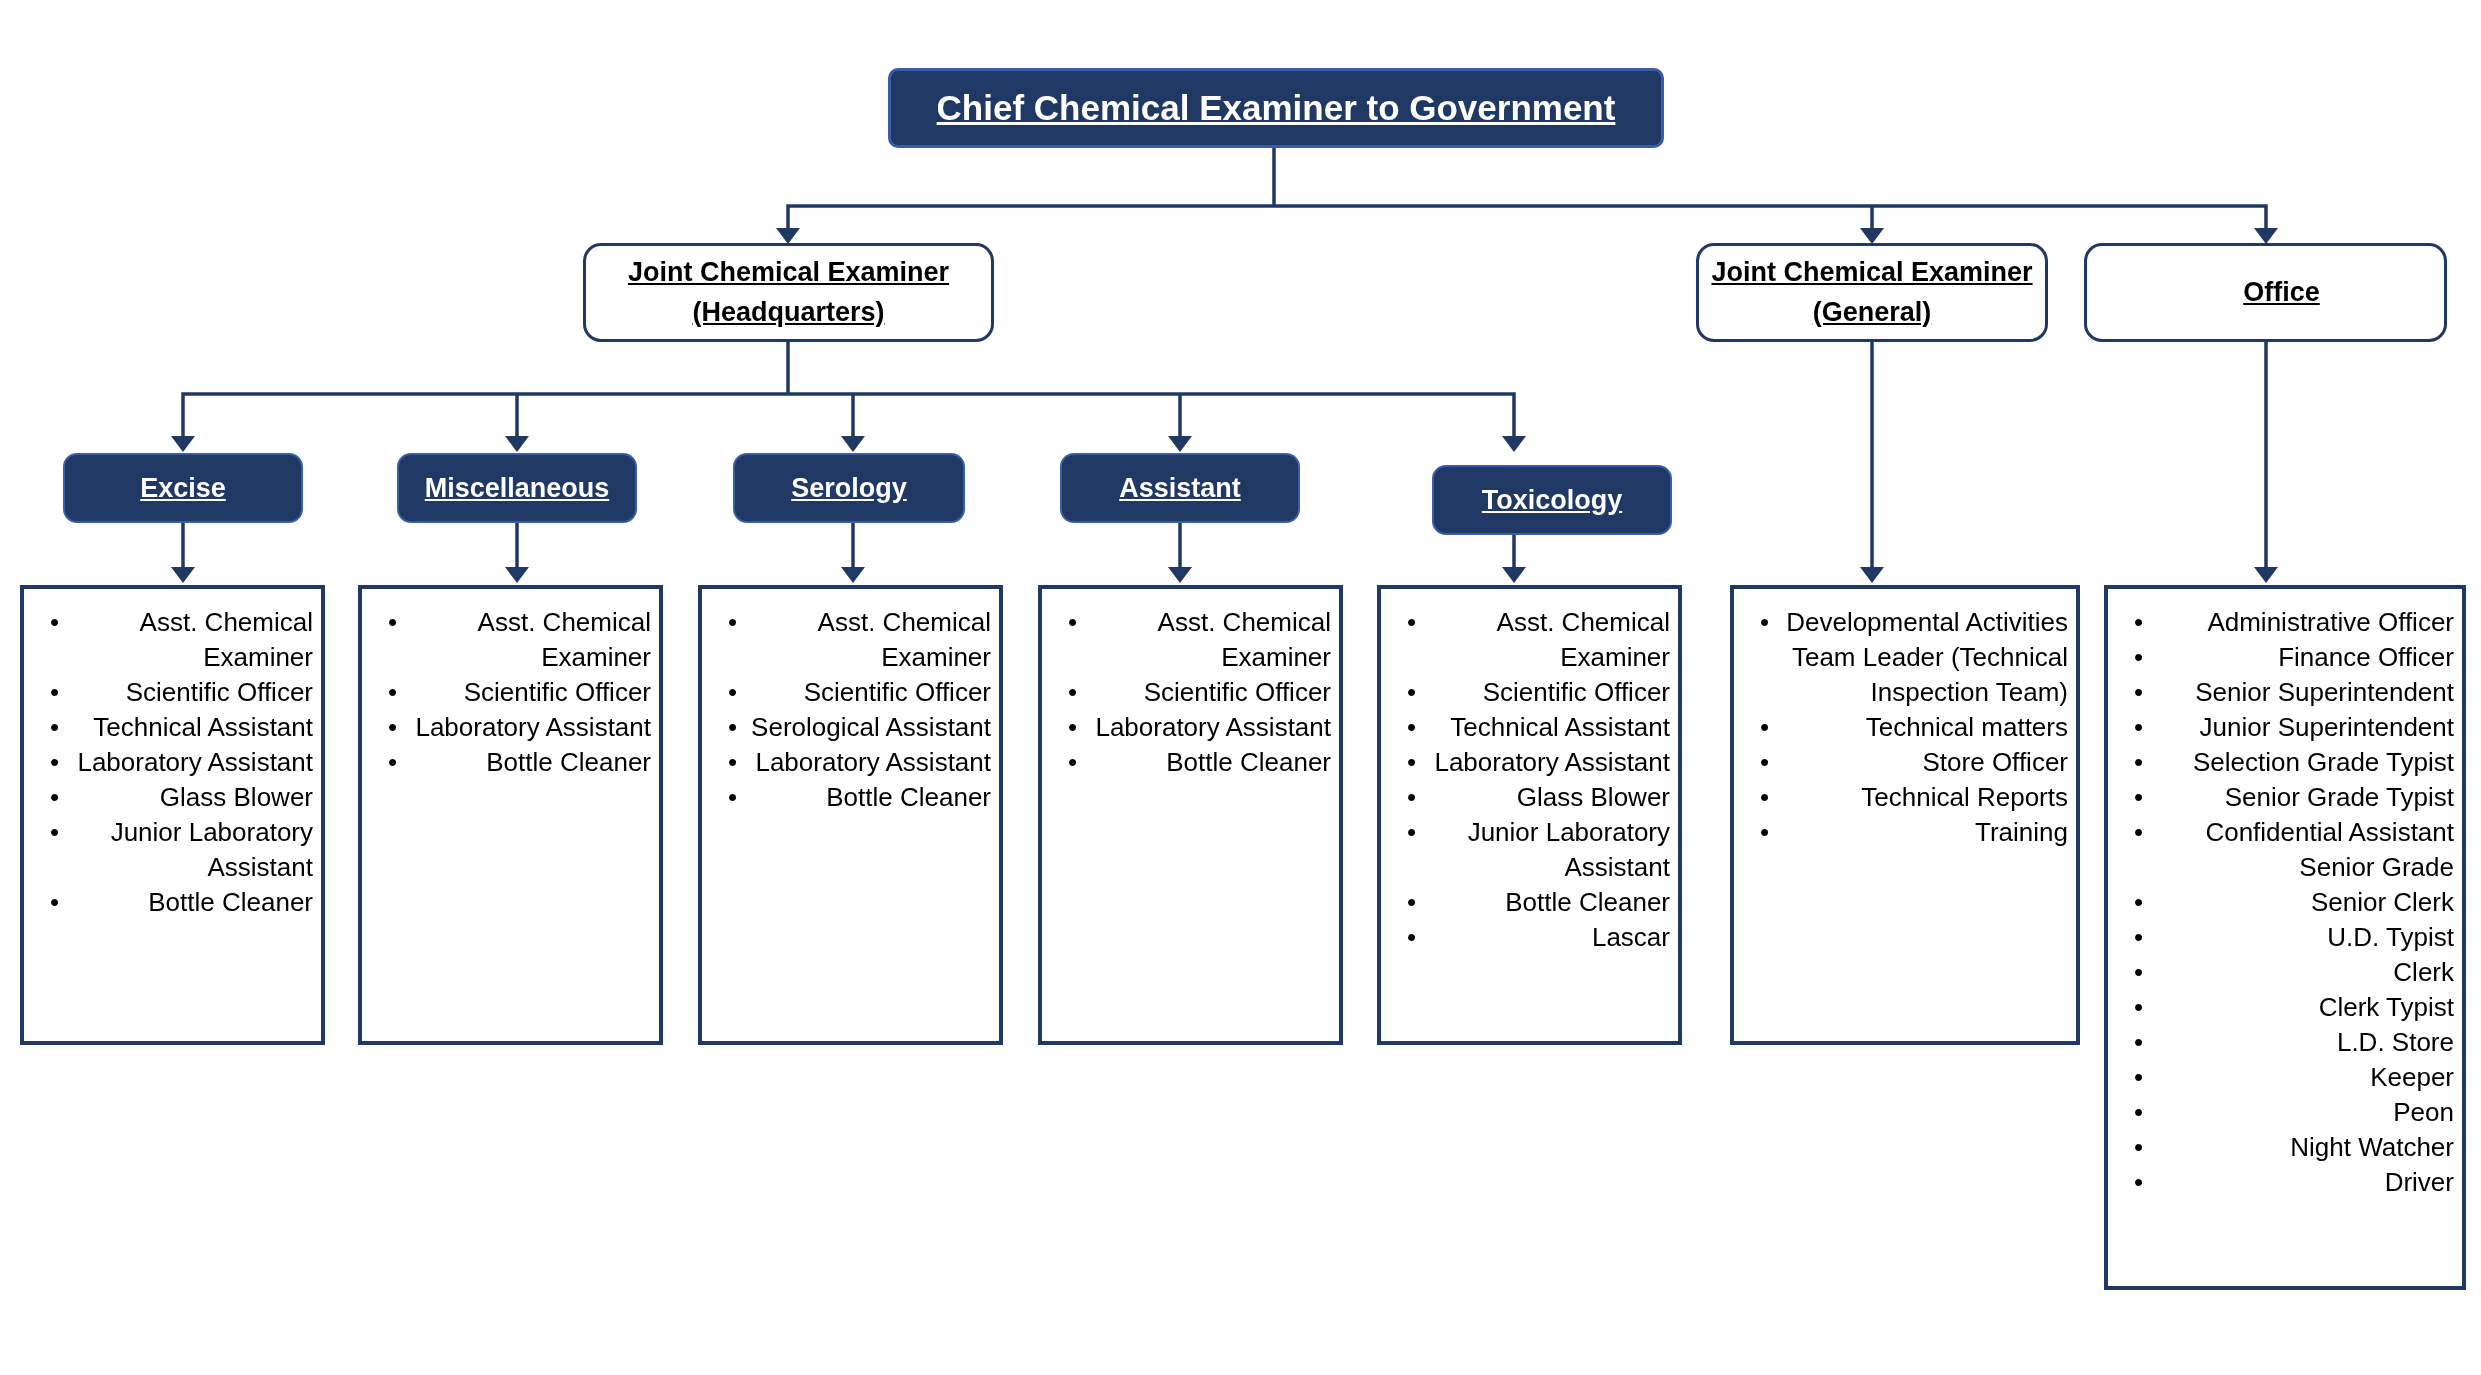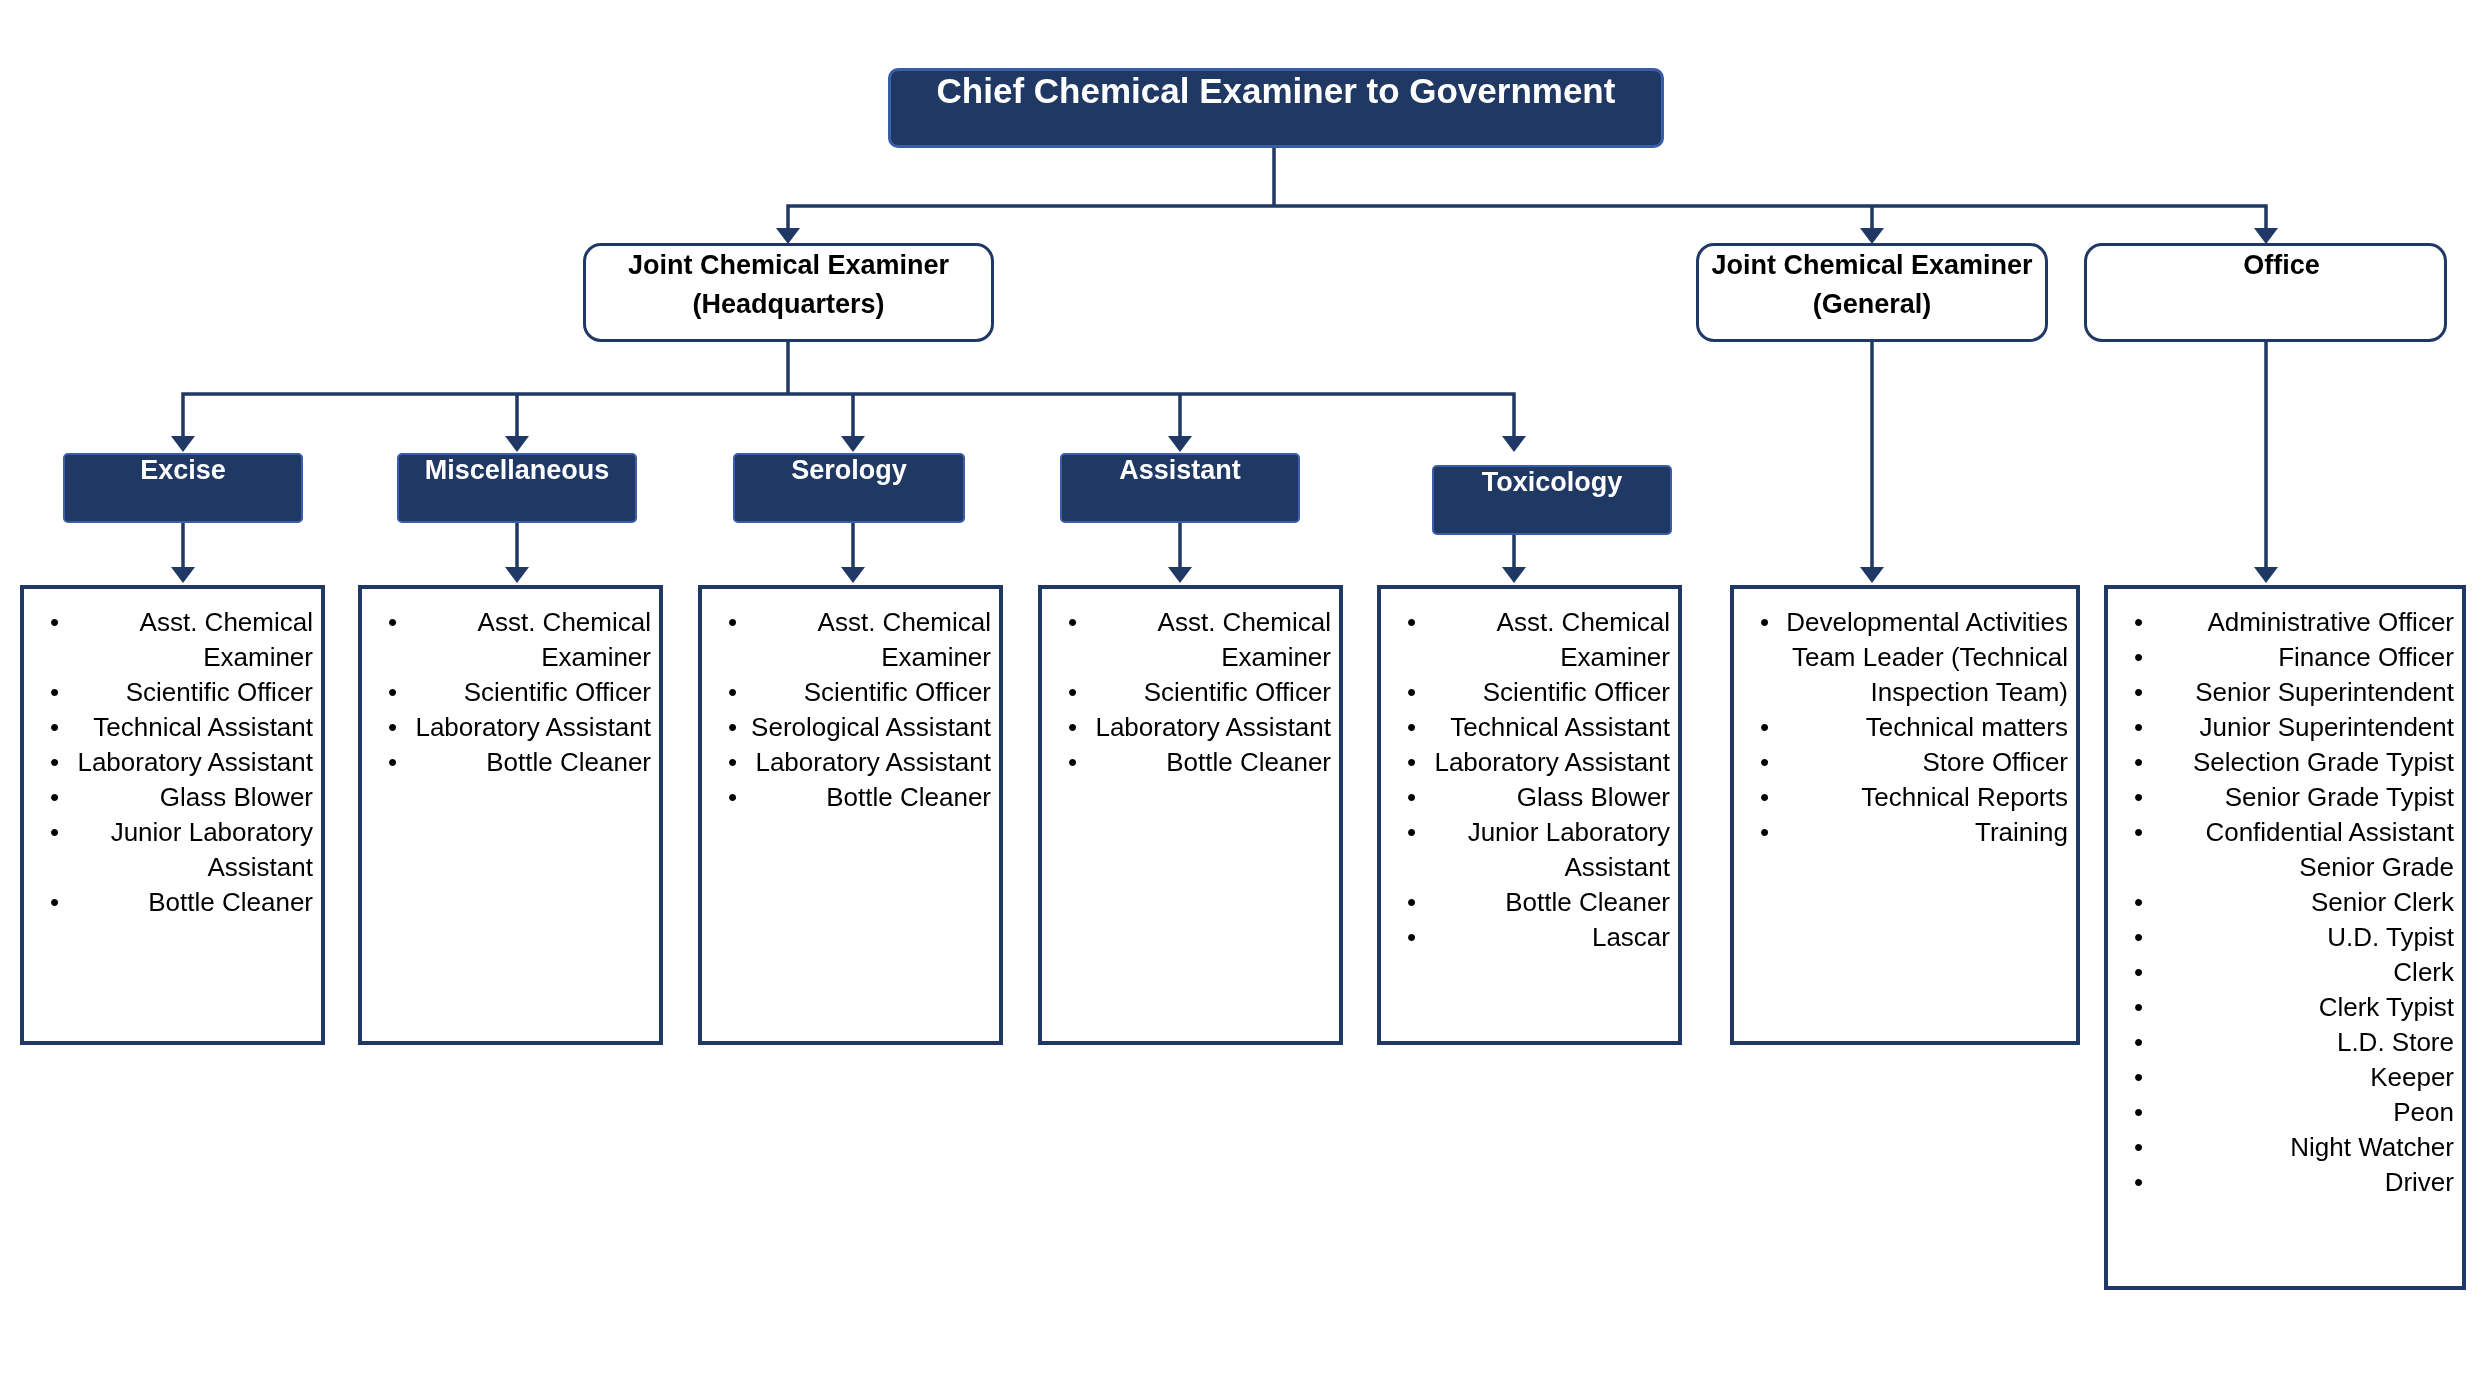--- a/index.html
+++ b/index.html
@@ -15,21 +15,21 @@
     width:2481px;height:1375px;
     background:var(--background);
     font-family:"Liberation Sans", sans-serif;
     color:var(--text);
     overflow:hidden;
   }
   svg.connectors{position:absolute;left:0;top:0;width:2481px;height:1375px;}
   svg.connectors path{stroke:var(--navy);stroke-width:3.5;fill:none;stroke-linecap:square;}
   svg.connectors polygon{fill:var(--navy);stroke:none;}
 
-  .box{position:absolute;box-sizing:border-box;display:flex;flex-direction:column;align-items:center;text-align:center;}
+  .box{position:absolute;box-sizing:border-box;display:flex;flex-direction:column;justify-content:center;align-items:center;text-align:center;text-decoration:underline;}
 
   .title-box{
     left:888px;top:68px;width:776px;height:80px;
     background:var(--navy);
     border:3px solid var(--navy-border-light);
     border-radius:10px;
     color:var(--box-text-white);
     font-size:35px;font-weight:700;
   }
 
@@ -42,21 +42,21 @@
     line-height:1.45;
   }
   .l2.hq{left:583px;width:411px;}
   .l2.general{left:1696px;width:352px;}
   .l2.office{left:2084px;width:363px;padding-left:32px;}
 
   .division{
     top:453px;height:70px;
     background:var(--navy);
     border:2px solid var(--navy-border-light);
-    border-radius:5px;
+    border-radius:14px;
     color:var(--box-text-white);
     font-size:27px;font-weight:700;
   }
   .division.excise{left:63px;width:240px;}
   .division.misc{left:397px;width:240px;}
   .division.serology{left:733px;width:232px;}
   .division.narcotics{left:1060px;width:240px;}
   .division.toxicology{left:1432px;width:240px;margin-top:12px;}
 
   .panel{

